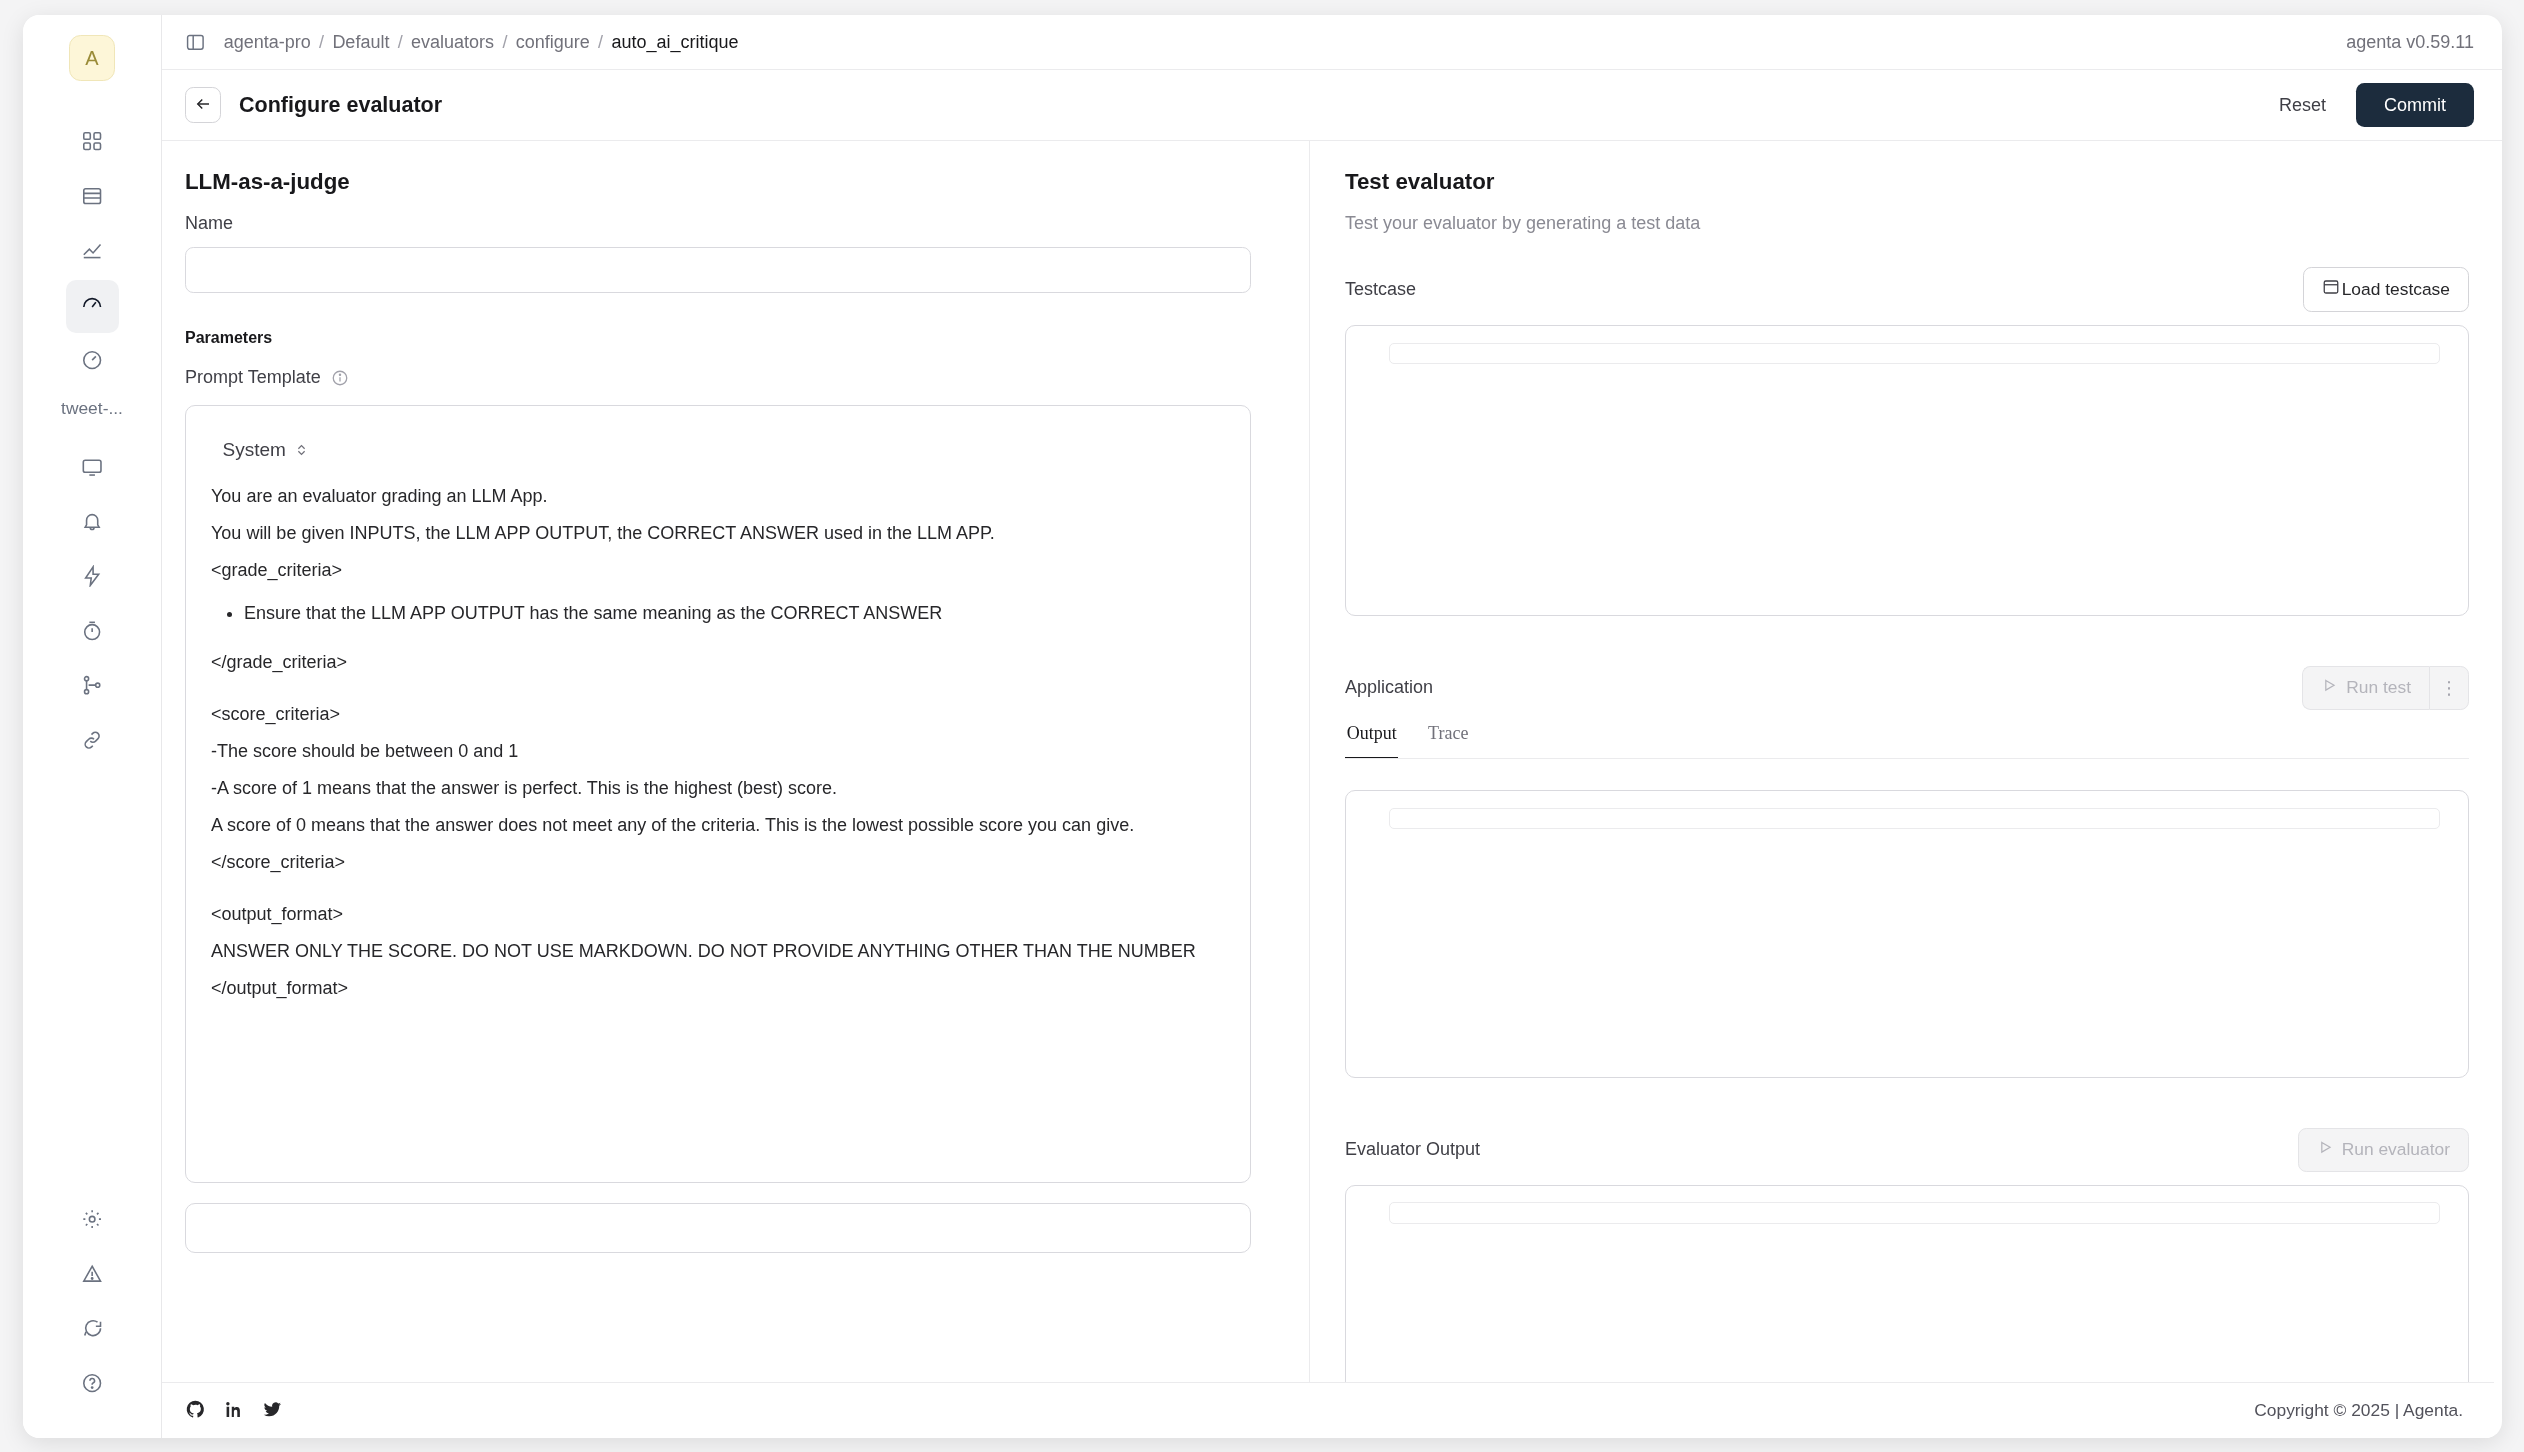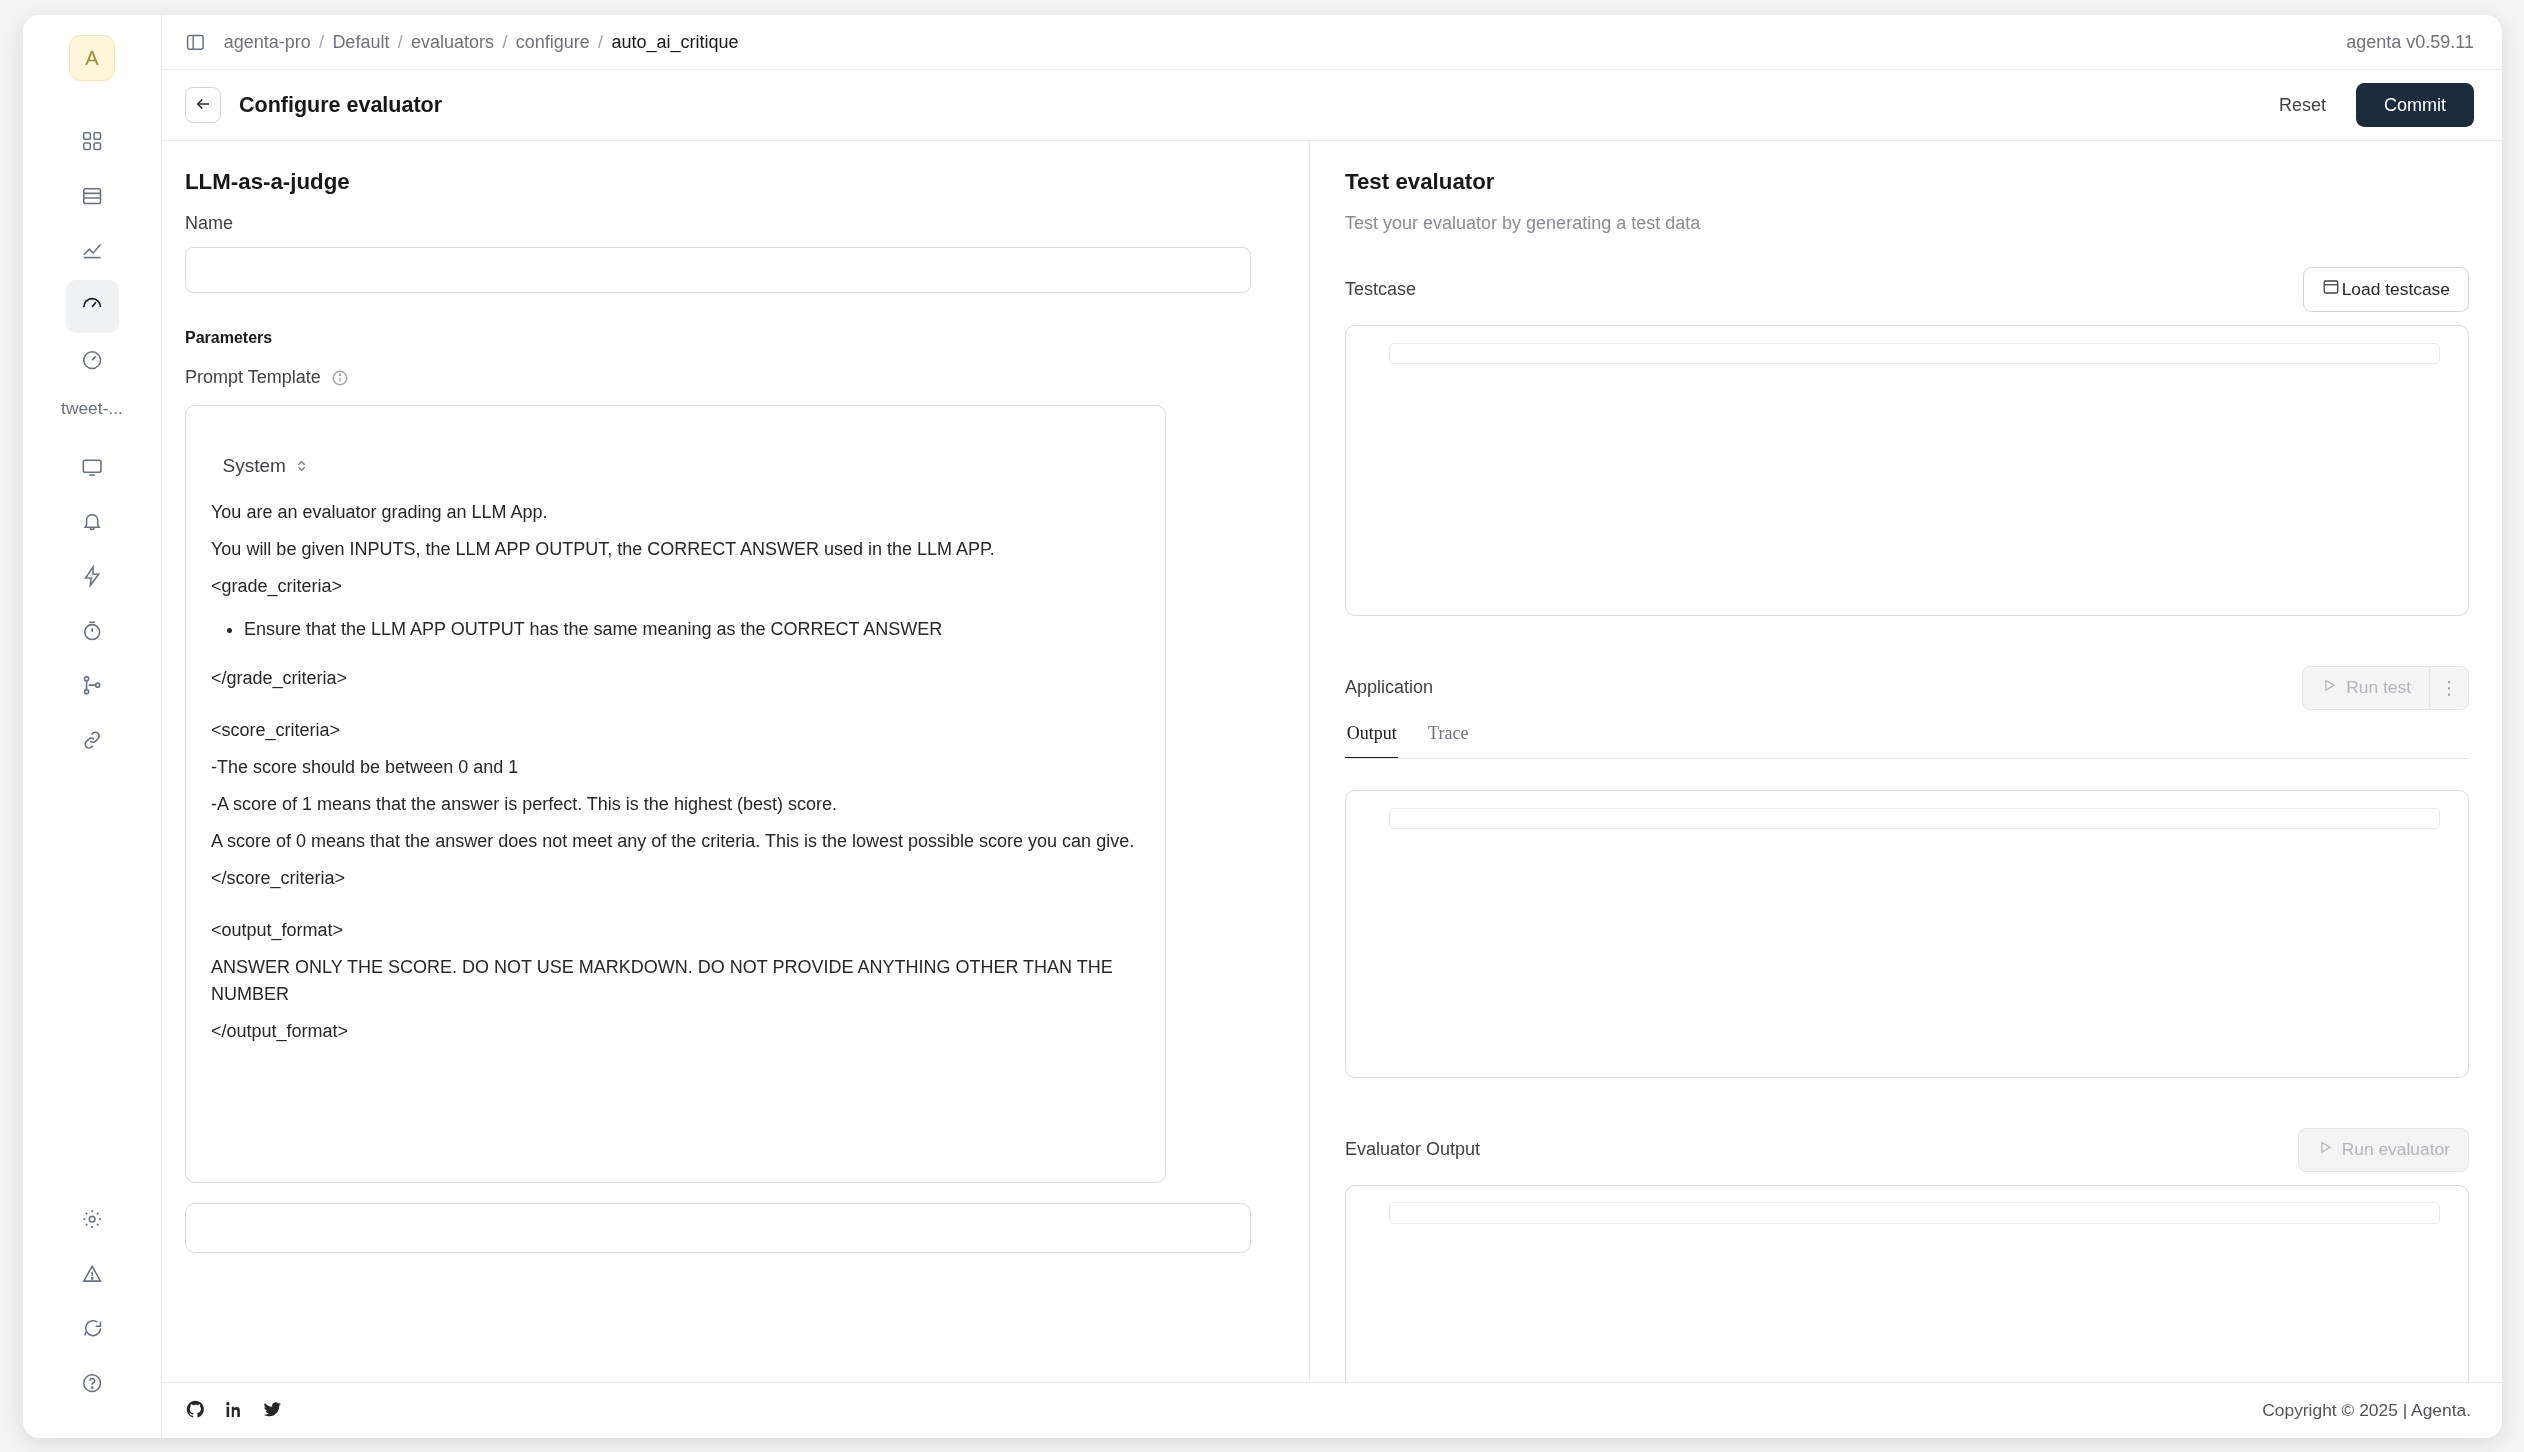--- a/index.html
+++ b/index.html
@@ -148,26 +148,26 @@
     border: 0.8px solid #d9d9de; border-radius: 8.3px;
     background: #fff;
   }
   .params-title { font-size: 16px; color: #18181b; margin: 36px 0 20px 0; font-weight: 600; }
   .prompt-label-row { display: flex; align-items: center; gap: 10px; margin-bottom: 16.5px; }
   .prompt-label { font-size: 18px; color: #3f3f46; }
   .info-icon { color: #a1a1aa; display: flex; align-items: center; }
   .info-icon svg { width: 18px; height: 18px; }
 
   .prompt-box {
-    width: 981px;
+    width: 1066px;
     height: 778px;
     border: 0.8px solid #d9d9de;
     border-radius: 10px;
     background: #fff;
-    padding: 38px 25px;
+    padding: 22px 25px;
     overflow: hidden;
   }
   .role-row { display: flex; align-items: center; gap: 8.3px; margin: 11.6px 0 21.5px 11.6px; }
   .role-name { font-size: 19px; color: #3f3f46; }
   .caret-updown { color: #71717a; display: flex; flex-direction: column; line-height: 0.55; font-size: 14px; }
   .prompt-text { font-size: 18px; color: #27272a; line-height: 1.5; }
   .prompt-text p { margin: 0 0 10px 0; }
   .prompt-text p.gap { margin-bottom: 25px; }
   .prompt-text ul { margin: 16.5px 0 21.5px 0; padding-left: 33px; }
   .prompt-text li { margin: 0; }
@@ -218,21 +218,21 @@
   .out-box { height: 288px; }
   .eval-box { height: 207px; }
   .tabs { display: flex; gap: 28px; border-bottom: 0.8px solid #ebebed; margin-bottom: 31px; font-family: Liberation Serif, serif; }
   .tab { font-size: 18px; color: #71717a; padding: 0 1.7px 13.2px 1.7px; }
   .tab.active { color: #18181b; border-bottom: 1.7px solid #18181b; }
   .mt-60 { margin-top: 50px; }
 
   
   .footer {
     position: absolute;
-    bottom: 0; left: 0; right: 0;
+    bottom: 0; left: 0; right: 8px;
     height: 56px;
     border-top: 0.8px solid #ebebed;
     background: #fff;
     display: flex; align-items: center;
     padding: 0 31px 0 23px;
   }
   .footer-icons { display: flex; align-items: center; gap: 18px; color: #27272a; }
   .footer-icons svg { width: 20.7px; height: 20.7px; }
   .copyright { margin-left: auto; font-size: 17.4px; color: #52525b; }
 </style>

